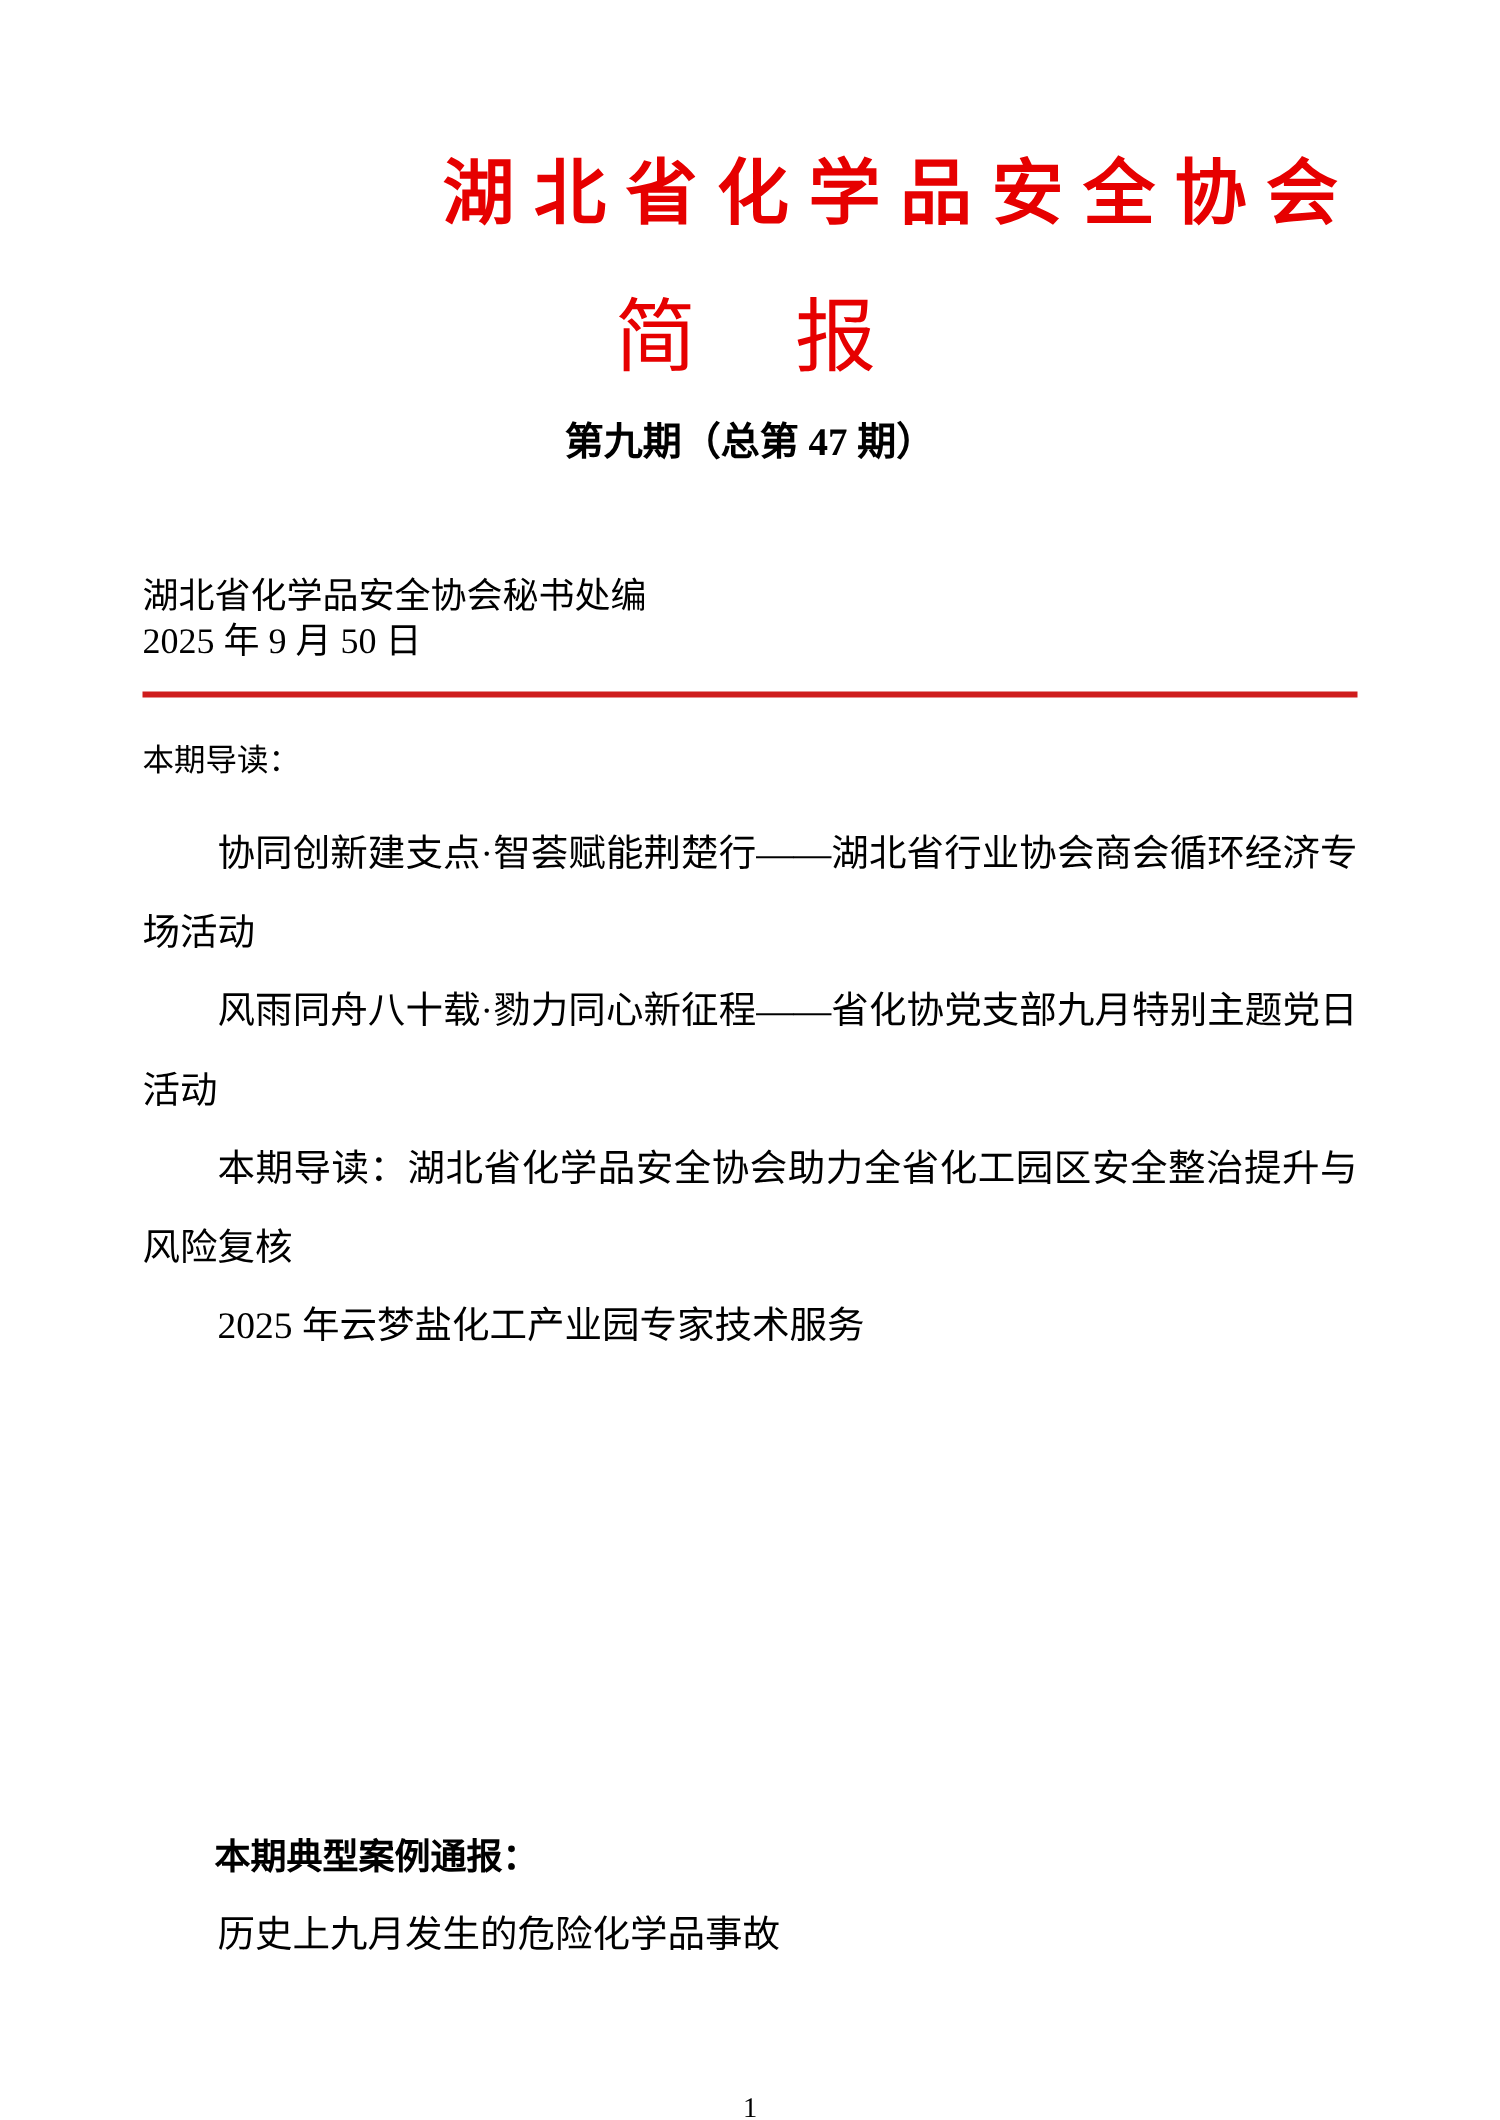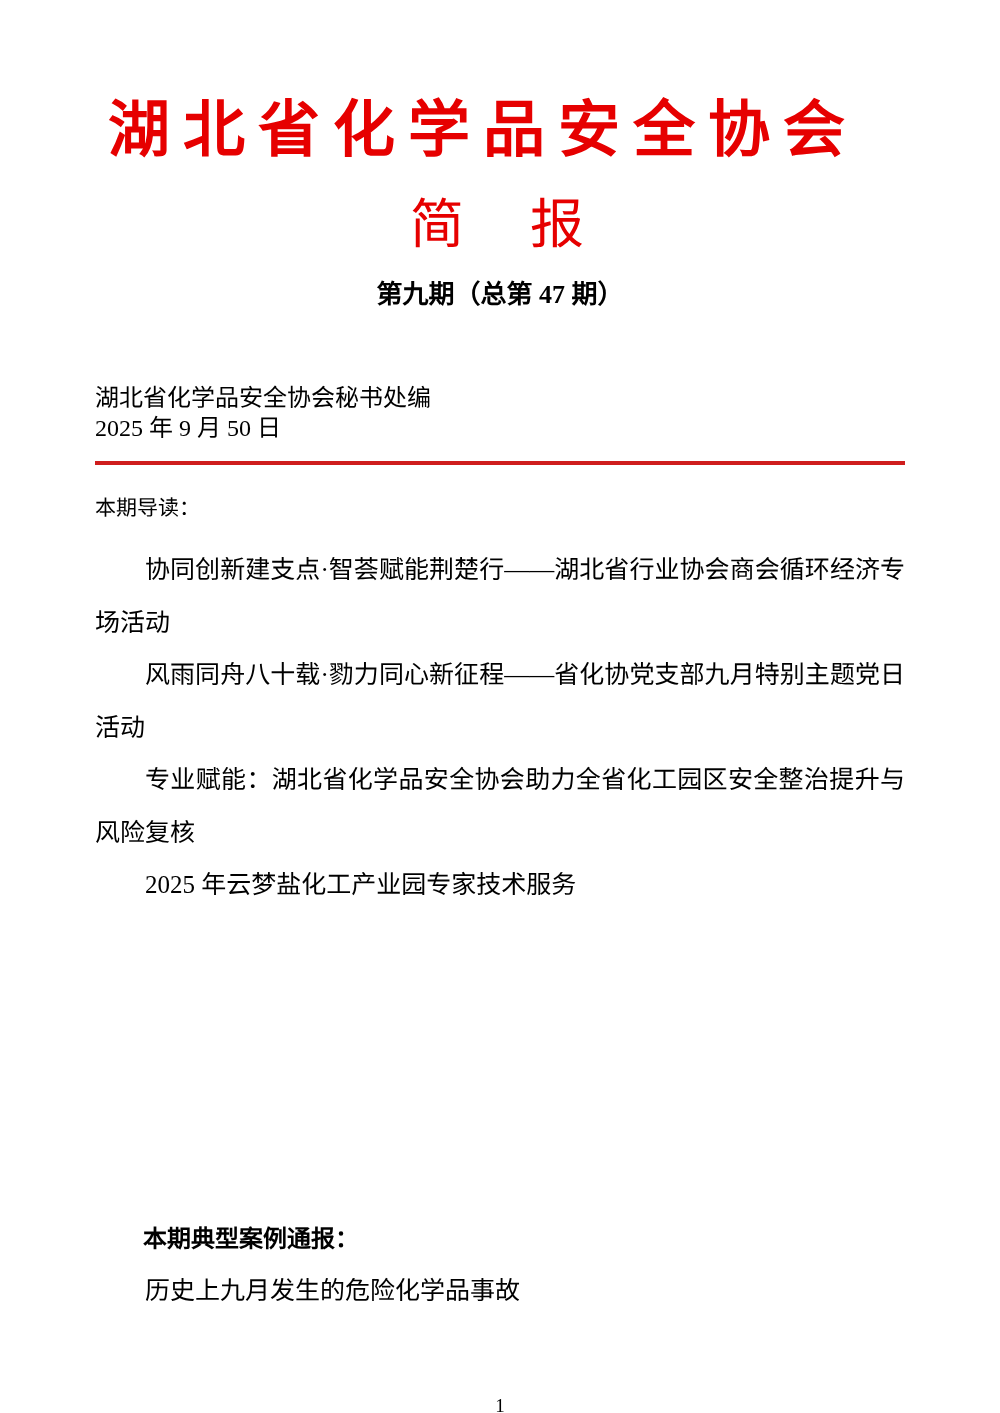--- a/index.html
+++ b/index.html
@@ -21,25 +21,25 @@
     overflow: hidden;
   }
   .page {
     position: relative;
     width: 1000px;
     height: 1413px;
     padding: 0 95px;
   }
   .title {
     margin: 85px 0 0 0;
-    font-size: 62px;
+    font-size: 48px;
     line-height: 90px;
     font-weight: 600;
     color: var(--title-red);
-    text-align: left;
+    text-align: right;
     letter-spacing: 13px;
     padding-left: 13px; 
     white-space: nowrap;
   }
   .subtitle {
     margin-top: 18px;
     font-size: 54px;
     line-height: 64px;
     font-weight: 400;
     color: var(--title-red);
@@ -124,21 +124,21 @@
     <span class="date">2025 年 9 月 50 日</span>
   </div>
 
   <div class="rule"></div>
 
   <div class="digest-heading">本期导读：</div>
 
   <div class="digest-list">
     <p class="body-par">协同创新建支点·智荟赋能荆楚行——湖北省行业协会商会循环经济专场活动</p>
     <p class="body-par">风雨同舟八十载·勠力同心新征程——省化协党支部九月特别主题党日活动</p>
-    <p class="body-par">专业赋能：湖北省化学品安全协会助力全省化工园区安全整治提升与风险复核</p>
+    <p class="body-par">本期导读：湖北省化学品安全协会助力全省化工园区安全整治提升与风险复核</p>
     <p class="body-par">2025 年云梦盐化工产业园专家技术服务</p>
   </div>
 
   <div class="case-heading">本期典型案例通报：</div>
 
   <p class="case-item">历史上九月发生的危险化学品事故</p>
 
   <div class="page-number">1</div>
 
 </div>

